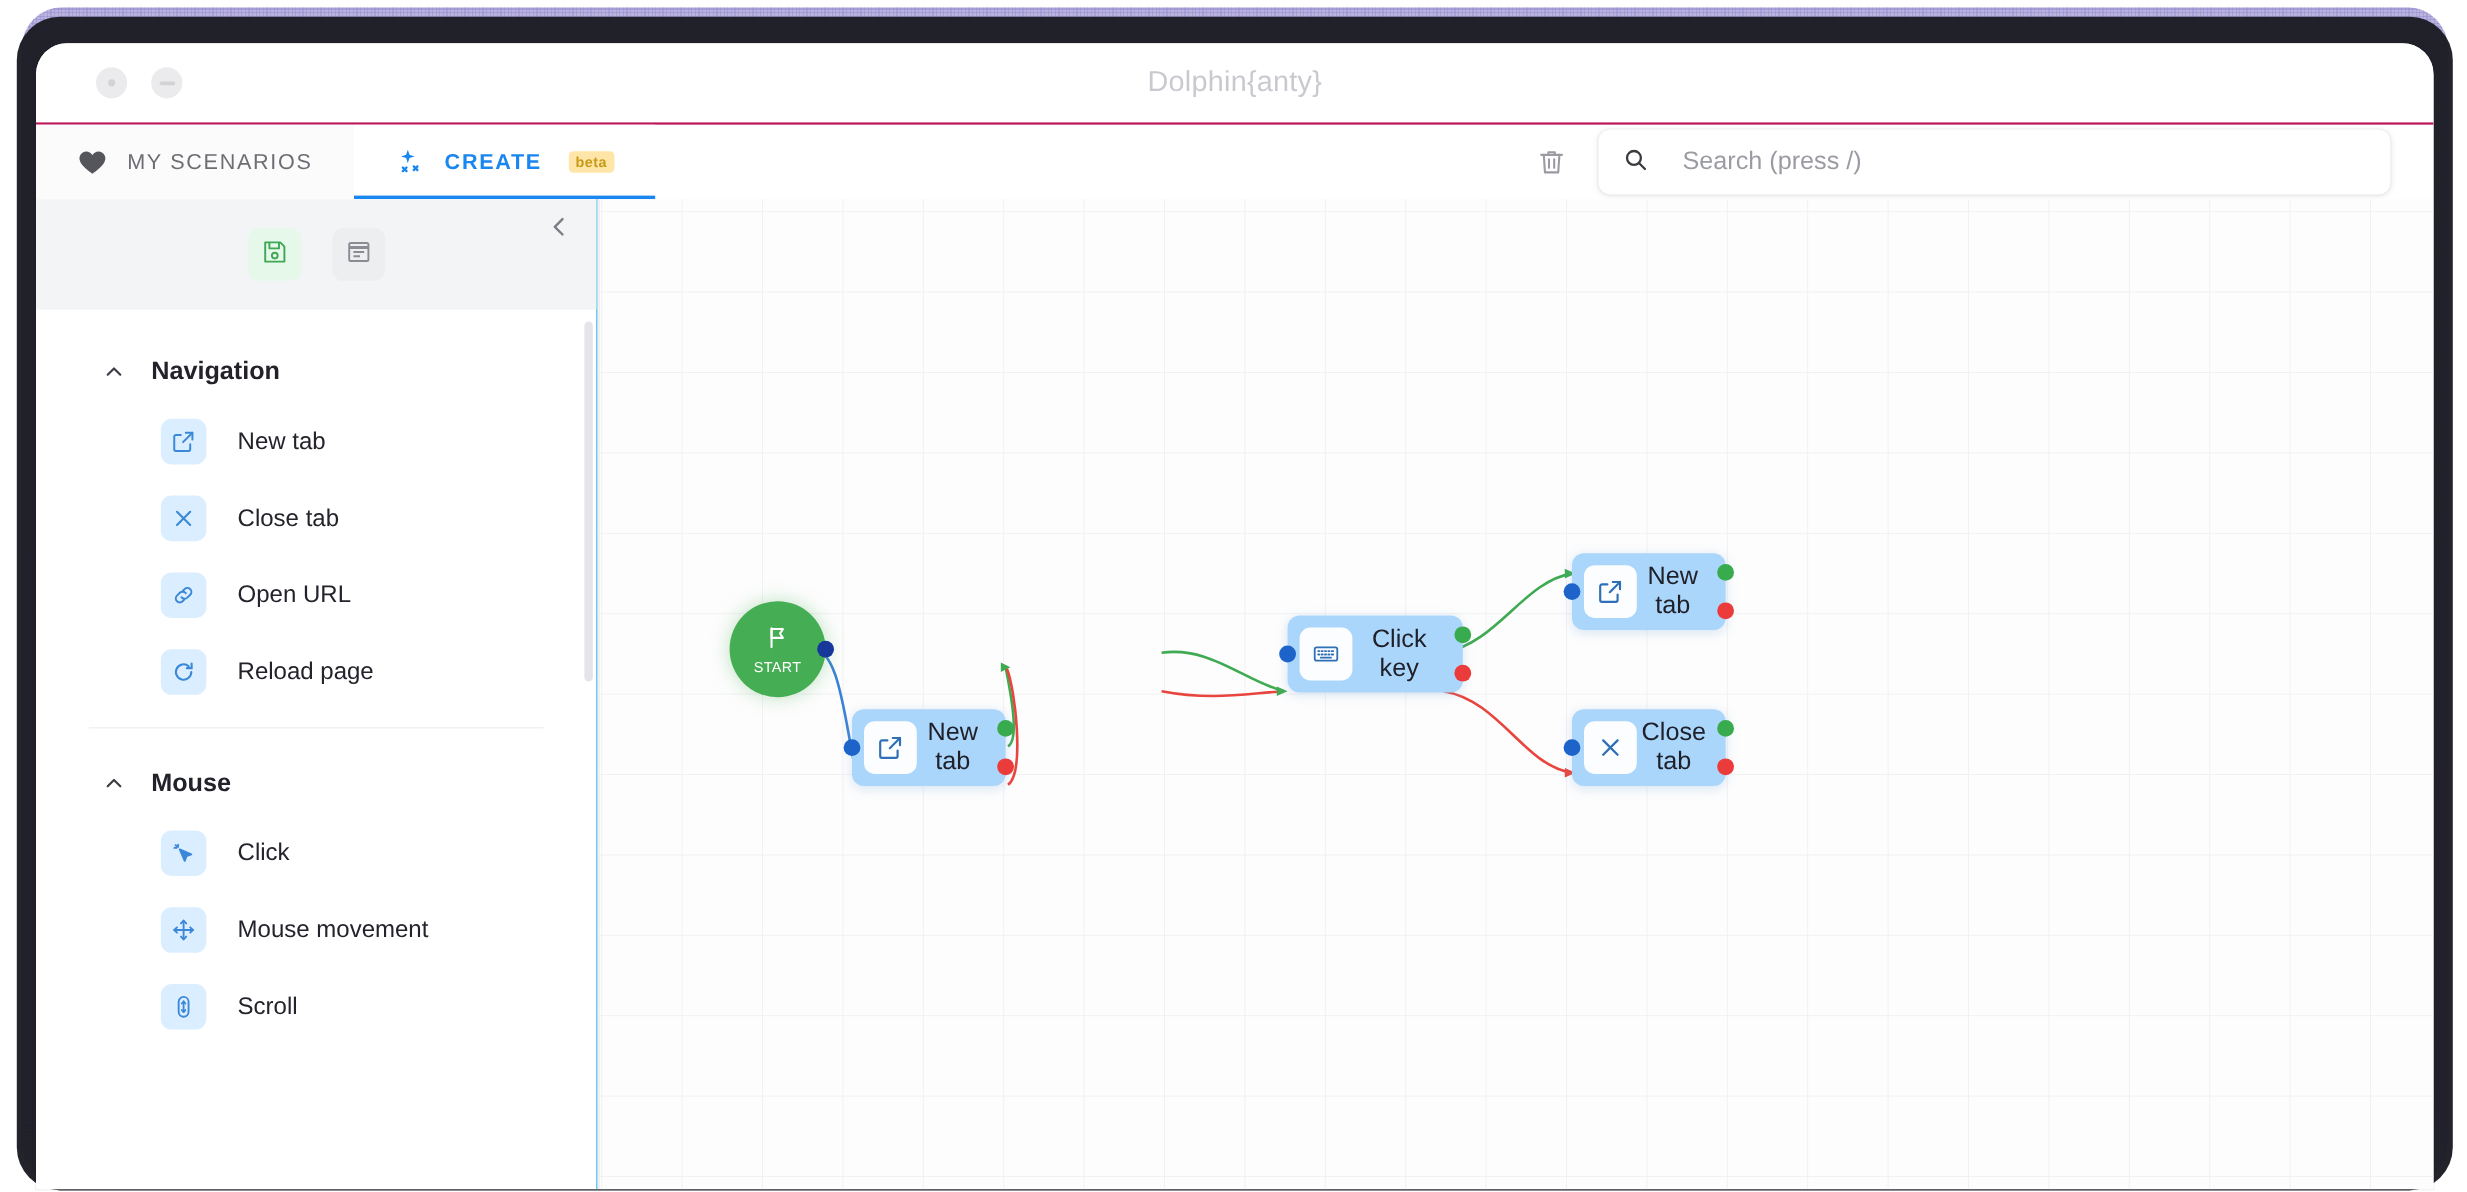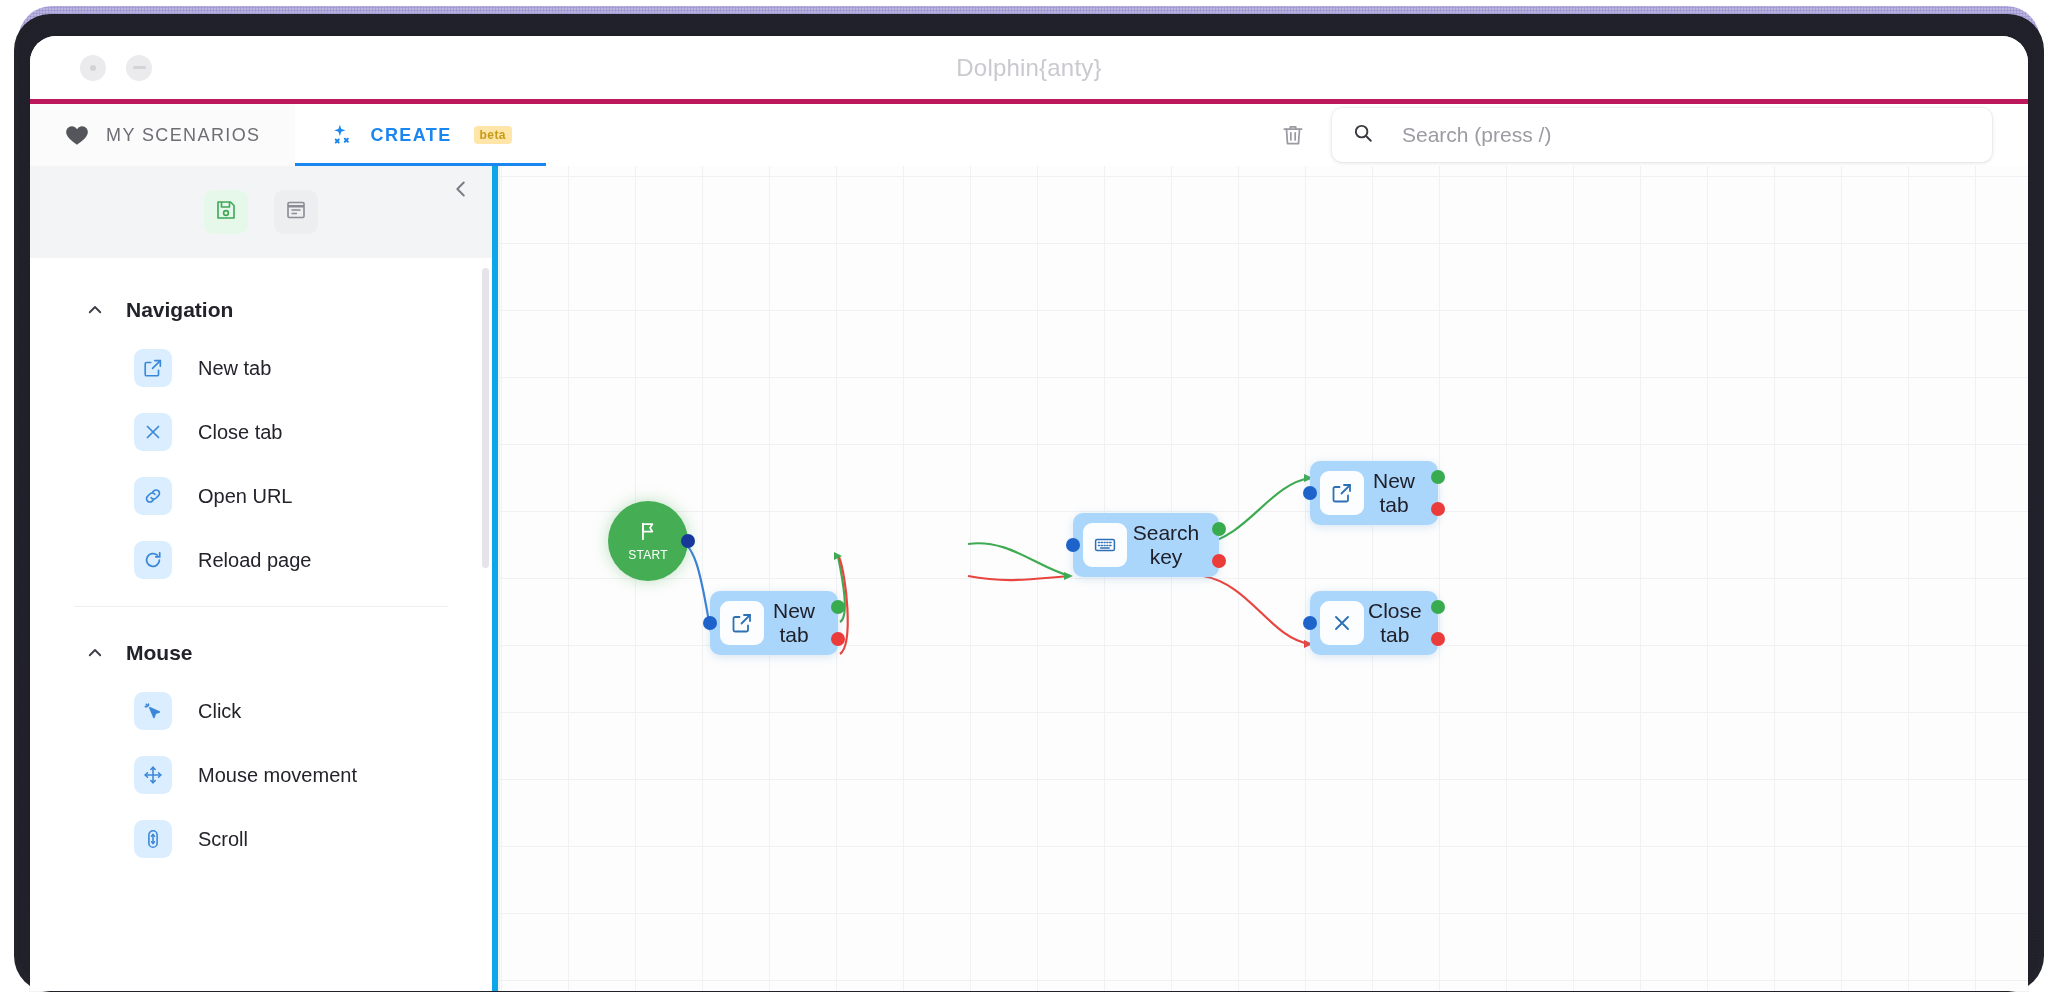--- a/index.html
+++ b/index.html
@@ -48,21 +48,21 @@
     border-radius: 26px 26px 0 0;
     overflow: hidden;
     box-shadow: 0 0 0 1px rgba(0,0,0,.05);
   }
 
   
   .titlebar {
     position: relative;
     height: 68px;
     background: #ffffff;
-    border-bottom: 5px solid #be185d;
+    border-bottom: 2px solid #be185d;
   }
   .traffic {
     position: absolute; left: 50px; top: 50%;
     transform: translateY(-50%);
     display: flex; gap: 20px; align-items: center;
   }
   .dot-btn {
     width: 26px; height: 26px; border-radius: 50%;
     background: #ebebed;
     display: flex; align-items: center; justify-content: center;
@@ -137,21 +137,21 @@
   }
   .searchbox input::placeholder { color: #9b9ba3; }
 
   
   .body-row { display: flex; height: calc(955px - 68px - 62px); }
 
   .sidebar {
     width: 468px;
     background: #ffffff;
     position: relative;
-    border-right: 6px solid #0ea5e9;
+    border-right: 1px solid #0ea5e9;
     display: flex; flex-direction: column;
   }
   .sidebar-top {
     height: 92px;
     background: #f3f4f6;
     position: relative;
     display: flex; align-items: center; justify-content: center;
     gap: 26px;
   }
   .collapse-chev {
@@ -522,21 +522,21 @@
 
         <div class="node" style="left:575px; top:347px; width:146px;">
           <span class="nico">
             <svg viewBox="0 0 24 24" fill="none" stroke="currentColor" stroke-width="1.5" stroke-linecap="round">
               <rect x="2.6" y="6.5" width="18.8" height="11" rx="1.6"></rect>
               <path d="M5.5 9.6h1M8.3 9.6h1M11.1 9.6h1M13.9 9.6h1M16.7 9.6h1.3"></path>
               <path d="M5.5 12.4h1M8.3 12.4h1M11.1 12.4h1M13.9 12.4h1M16.7 12.4h1.3"></path>
               <path d="M7.6 15.1h8.6"></path>
             </svg>
           </span>
-          <span class="nlabel">Search key</span>
+          <span class="nlabel">Click key</span>
           <span class="port in"></span>
           <span class="port ok"></span>
           <span class="port err"></span>
         </div>
 
         <div class="node" style="left:812px; top:295px; width:128px;">
           <span class="nico">
             <svg viewBox="0 0 24 24" fill="none" stroke="currentColor" stroke-width="1.8" stroke-linecap="round" stroke-linejoin="round">
               <path d="M14 4h6v6"></path>
                 <path d="M20 4 11.5 12.5"></path>

